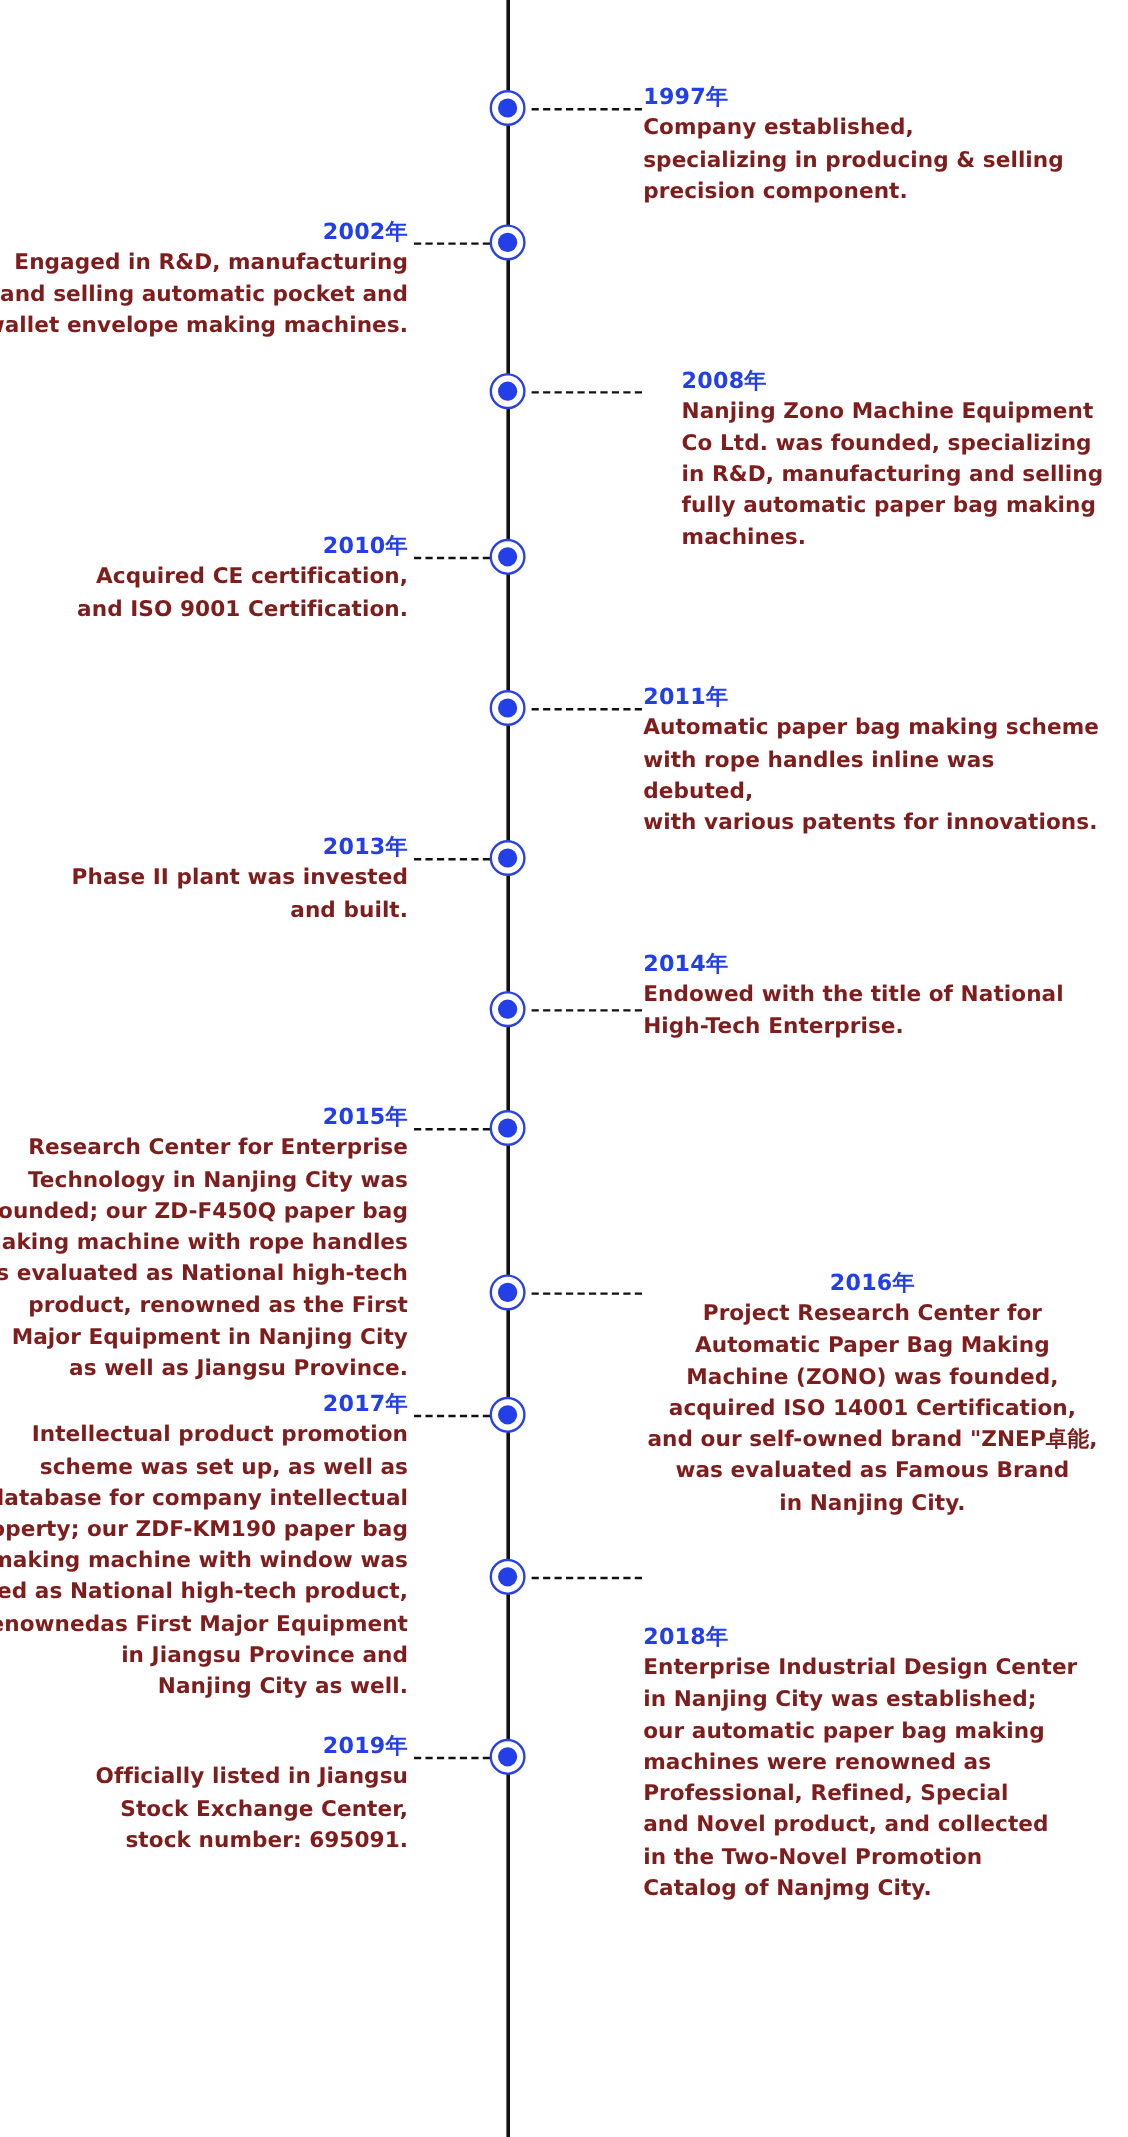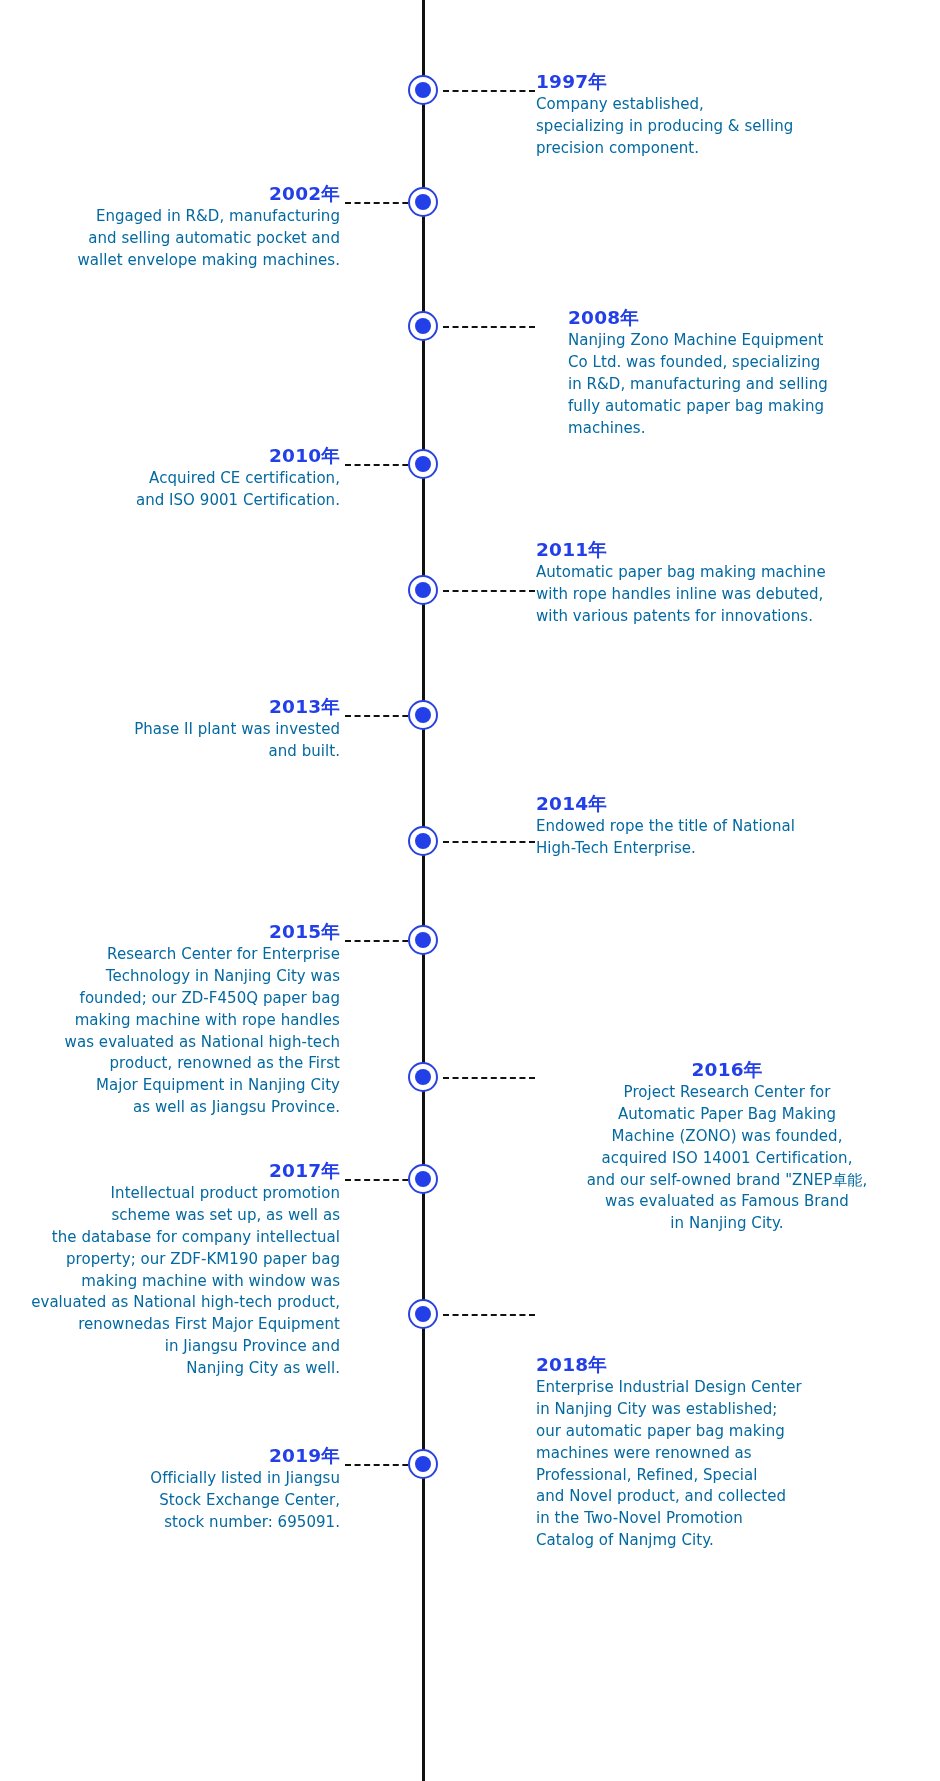--- a/index.html
+++ b/index.html
@@ -72,23 +72,23 @@
   }
   .year {
     font-size: 18.5px;
     font-weight: 700;
     color: #2340e8;
     line-height: 1.32;
     letter-spacing: 0.2px;
     white-space: nowrap;
   }
   .desc {
-    font-size: 15px;
-    font-weight: 400;
-    color: #0369a1;
+    font-size: 18px;
+    font-weight: 700;
+    color: #7f1d1d;
     line-height: 1.455;
     letter-spacing: 0.05px;
     white-space: pre-line;
   }
 </style>
 </head>
 <body>
 
 <div id="timeline-root">
 
@@ -126,40 +126,40 @@
   <div class="node" style="top:464px;"></div>
   <div class="connector left" style="top:464px;"></div>
   <div class="entry left" style="top:444px;">
     <div class="year">2010年</div>
     <div class="desc">Acquired CE certification,
 and ISO 9001 Certification.</div>
   </div>
 
   <div class="node" style="top:590px;"></div>
   <div class="connector right" style="top:590px;"></div>
-  <div class="entry right" style="top:538px;">
+  <div class="entry right" style="top:570px;">
     <div class="year">2011年</div>
-    <div class="desc">Automatic paper bag making machine
+    <div class="desc">Automatic paper bag making scheme
  with rope handles inline was debuted,
 with various patents for innovations.</div>
   </div>
 
   <div class="node" style="top:715px;"></div>
   <div class="connector left" style="top:715px;"></div>
   <div class="entry left" style="top:695px;">
     <div class="year">2013年</div>
     <div class="desc">Phase II plant was invested
 and built.</div>
   </div>
 
   <div class="node" style="top:841px;"></div>
   <div class="connector right" style="top:841px;"></div>
   <div class="entry right" style="top:792px;">
     <div class="year">2014年</div>
-    <div class="desc">Endowed rope the title of National
+    <div class="desc">Endowed with the title of National
  High-Tech Enterprise.</div>
   </div>
 
   <div class="node" style="top:940px;"></div>
   <div class="connector left" style="top:940px;"></div>
   <div class="entry left" style="top:920px;">
     <div class="year">2015年</div>
     <div class="desc">Research Center for Enterprise
 Technology in Nanjing City was
 founded; our ZD-F450Q paper bag

